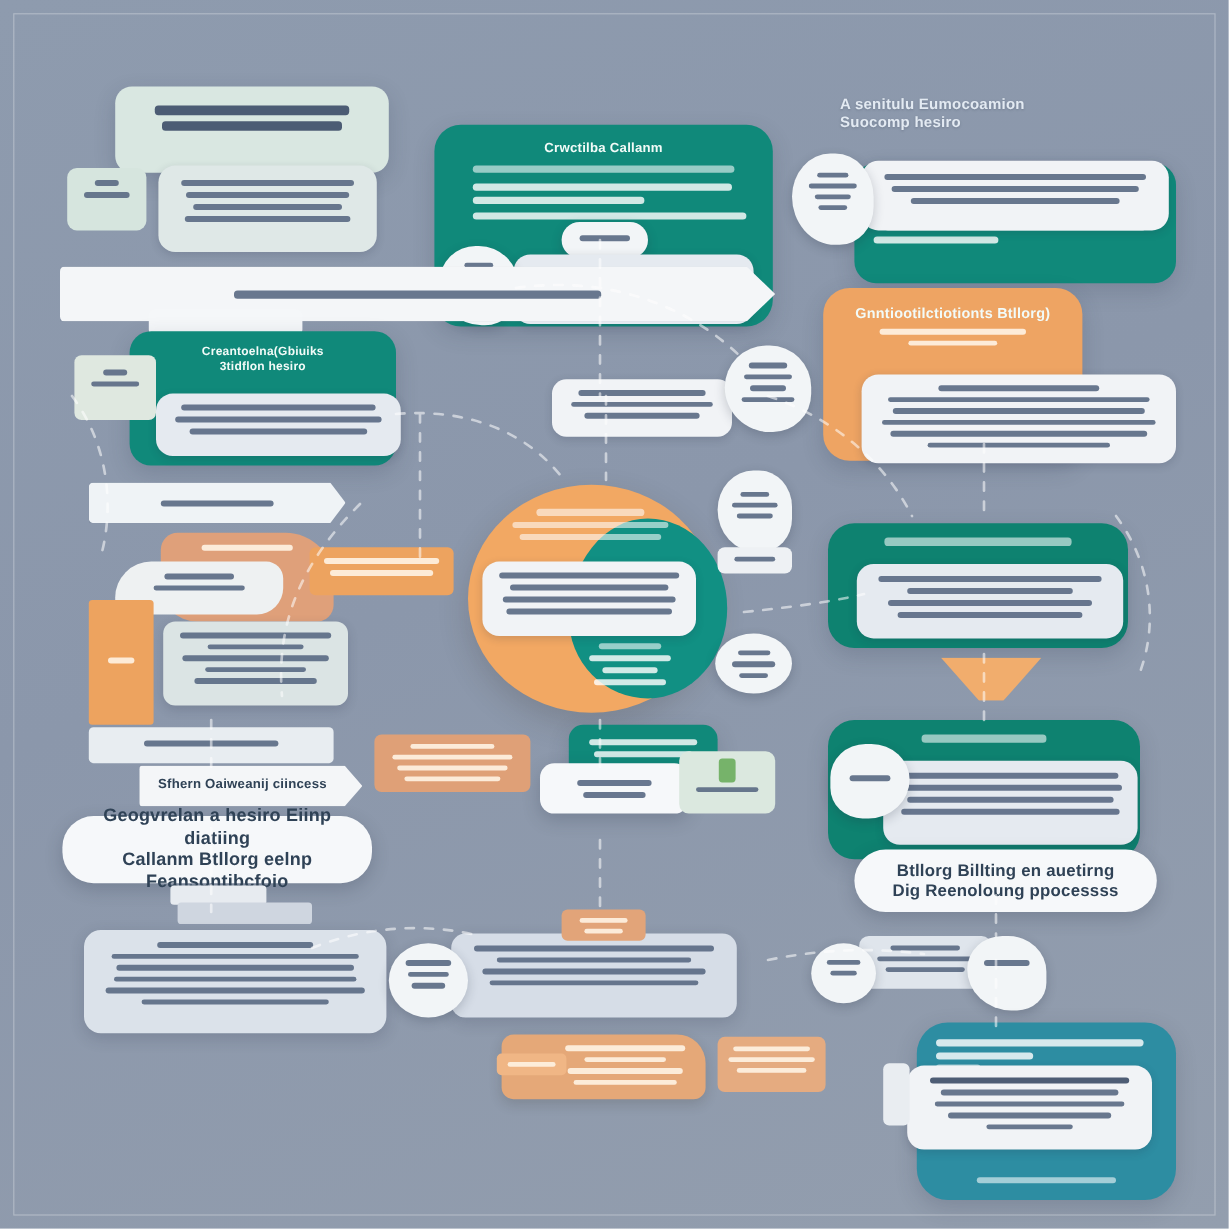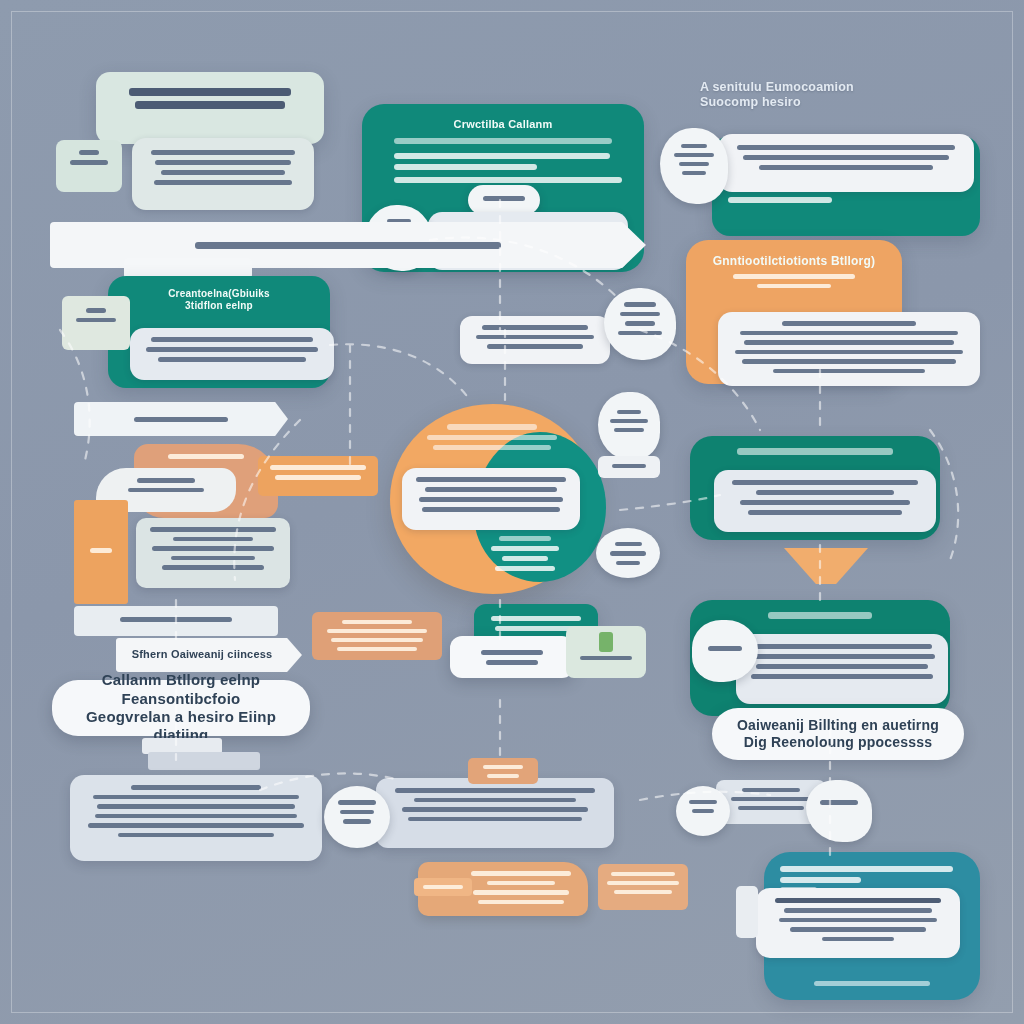--- a/index.html
+++ b/index.html
@@ -254,21 +254,21 @@
       <span class="tline tl-mid" style="width:58%; height:7px; margin:0 auto;"></span>
     </div>
   </div>
 
   <div class="node" style="left:124px; top:258px; width:128px; height:22px; background:#f5f7f9; border-radius:5px;"></div>
 
   <div class="node panel teal" style="left:108px; top:276px; width:222px; height:112px; border-radius:18px;">
     <div style="padding:12px 14px 0 14px;">
       <div class="headline light" style="font-size:10px;">
         <div>Creantoelna(Gbiuiks</div>
-        <div>3tidflon eelnp</div>
+        <div>3tidflon hesiro</div>
       </div>
     </div>
   </div>
 
   <div class="node inner-card" style="left:130px; top:328px; width:204px; height:52px;">
     <div style="padding:9px 12px;">
       <span class="tline tl-mid" style="width:90%; height:5px;"></span>
       <span class="tline tl-mid" style="width:96%; height:5px;"></span>
       <span class="tline tl-mid" style="width:82%; height:5px;"></span>
     </div>
@@ -464,22 +464,22 @@
     <div style="padding:8px 8px 0 8px;">
       <span class="tline tl-orange" style="width:62%; height:4px;"></span>
       <span class="tline tl-orange" style="width:88%; height:4px;"></span>
       <span class="tline tl-orange" style="width:80%; height:4px;"></span>
       <span class="tline tl-orange" style="width:70%; height:4px;"></span>
     </div>
   </div>
 
   <div class="node pill" style="left:52px; top:680px; width:258px; height:56px;">
     <div class="headline" style="font-size:15px; padding:0 10px;">
+      <div>Geogvrelan a hesiro Eiinp diatiing</div>
       <div>Callanm Btllorg eelnp Feansontibcfoio</div>
-      <div>Geogvrelan a hesiro Eiinp diatiing</div>
     </div>
   </div>
 
   <div class="node" style="left:142px; top:738px; width:80px; height:16px; background:#e7ebf0; border-radius:3px;"></div>
   <div class="node" style="left:148px; top:752px; width:112px; height:18px; background:#cfd6e0; border-radius:3px;"></div>
 
   <div class="node" style="left:70px; top:775px; width:252px; height:86px; background:#dbe2ea; border-radius:14px;
               box-shadow:0 4px 12px rgba(30,40,60,.16);">
     <div style="padding:10px 14px;">
       <span class="tline tl-mid" style="width:58%; height:4.5px;"></span>
@@ -534,21 +534,21 @@
   <div class="node" style="left:598px; top:864px; width:90px; height:46px; background:#e5ab80; border-radius:6px;">
     <div style="padding:8px 6px 0 6px;">
       <span class="tline tl-orange" style="width:82%; height:4px;"></span>
       <span class="tline tl-orange" style="width:92%; height:4px;"></span>
       <span class="tline tl-orange" style="width:74%; height:4px;"></span>
     </div>
   </div>
 
   <div class="node pill" style="left:712px; top:708px; width:252px; height:52px;">
     <div class="headline" style="font-size:14px; padding:0 8px;">
-      <div>Oaiweanij Billting en auetirng</div>
+      <div>Btllorg Billting en auetirng</div>
       <div>Dig Reenoloung ppocessss</div>
     </div>
   </div>
 
   <div class="node" style="left:716px; top:780px; width:110px; height:44px; background:#dfe5ec; border-radius:8px;">
     <div style="padding:8px 9px 0 9px;">
       <span class="tline tl-mid" style="width:62%; height:4px;"></span>
       <span class="tline tl-mid" style="width:88%; height:4px;"></span>
       <span class="tline tl-mid" style="width:72%; height:4px;"></span>
     </div>

